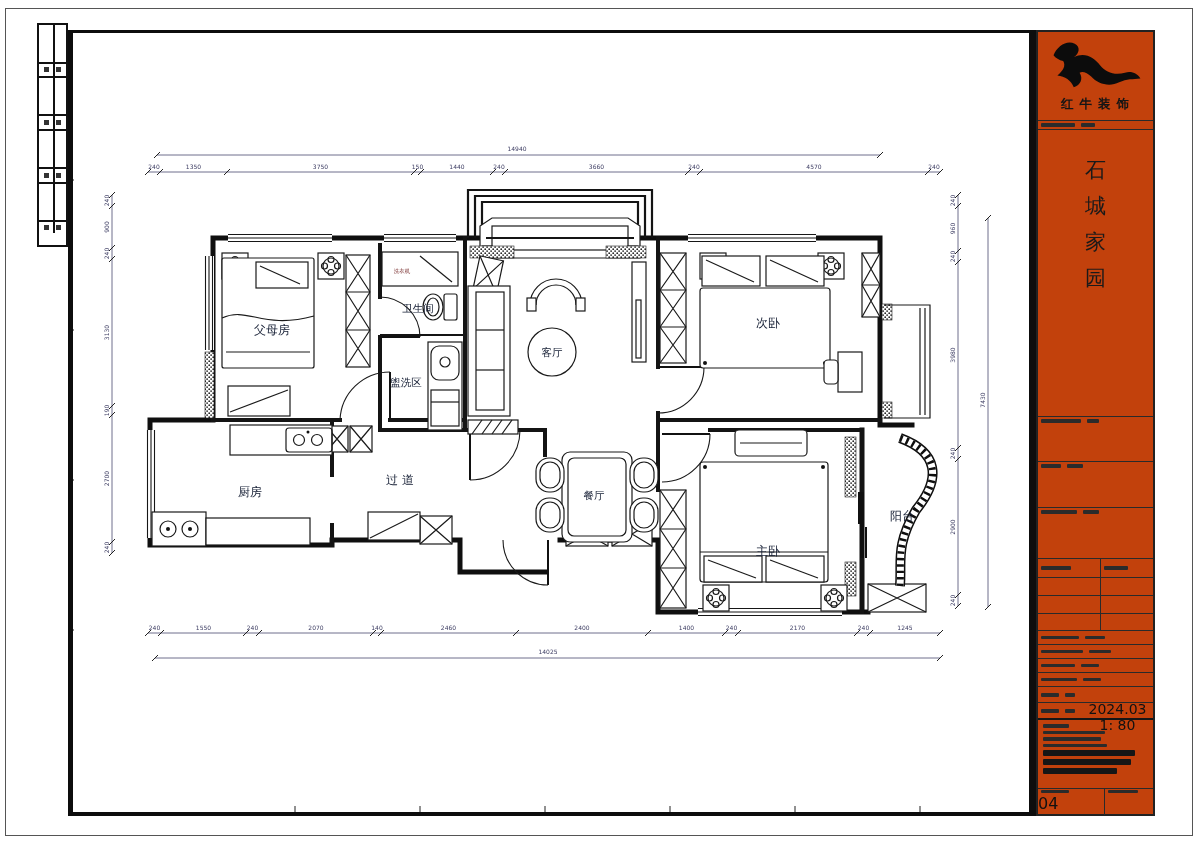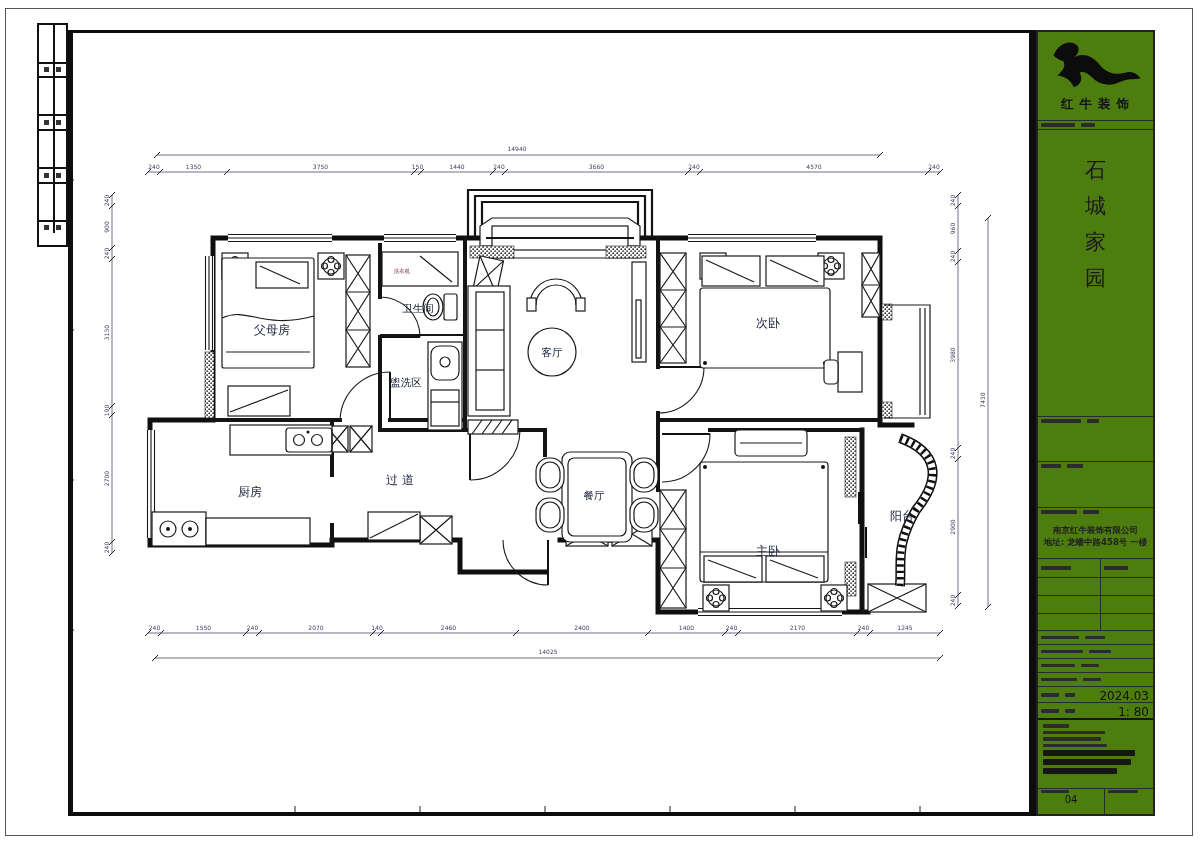--- a/index.html
+++ b/index.html
@@ -13,33 +13,33 @@
   #frame-top{left:68px;top:30px;width:968px;height:3px;background:#0d0d0d;}
   #frame-bottom{left:68px;top:812px;width:968px;height:4px;background:#0d0d0d;}
   #tb-sep{left:1029px;top:30px;width:7px;height:786px;background:#0d0d0d;}
   
   #rev-strip{left:37px;top:23px;width:31px;height:224px;border:2px solid #111;box-sizing:border-box;}
   .rev-row{position:relative;border-top:2px solid #111;box-sizing:border-box;}
   .rev-row:first-child{border-top:none;}
   .rev-row::after{content:"";position:absolute;left:50%;top:0;bottom:0;width:2px;background:#111;}
   .mk{position:absolute;top:50%;margin-top:-3px;width:5px;height:5px;background:#333;z-index:2;}
   
-  #titleblock{left:1036px;top:30px;width:119px;height:786px;border:2px solid #222;box-sizing:border-box;background:#4d7c0f;}
+  #titleblock{left:1036px;top:30px;width:119px;height:786px;border:2px solid #222;box-sizing:border-box;background:#c2410c;}
   .tb-sec{position:absolute;left:0;right:0;box-sizing:border-box;border-top:1px solid #2a2a2a;}
   .sm{display:block;height:3.5px;background:#2b2b2b;border-radius:1px;}
   .sm.th{height:6px;background:#161616;}
   .smrow{display:flex;gap:6px;align-items:center;padding:2px 3px;}
   #brand-text{font-size:12.5px;font-weight:bold;letter-spacing:6px;text-align:center;
               font-family:"DejaVu Serif",serif;color:#151515;padding-left:5px;}
   .vchar{font-size:21px;color:#1a1a1a;font-family:"DejaVu Serif",serif;text-align:center;line-height:36px;}
   #drawing-title{font-size:14.5px;letter-spacing:3px;text-align:center;color:#151515;
                  font-family:"DejaVu Serif",serif;padding-top:9px;}
   .co-line{font-size:8.5px;font-weight:bold;color:#222;text-align:center;line-height:12px;}
   .tb-cell{position:absolute;box-sizing:border-box;border-left:1px solid #2a2a2a;border-top:1px solid #2a2a2a;}
-  .val{font-size:12px;color:#111;text-align:right;}
+  .val{font-size:14px;color:#111;text-align:center;margin-top:12px;}
   
   text{font-family:"DejaVu Sans",sans-serif;}
   .rl{font-size:12px;fill:#141d33;}
   .rs{font-size:10.5px;fill:#141d33;}
   .tinytxt{font-size:5.5px;fill:#7a3030;}
   .dimtxt{font-size:6px;fill:#3c3c62;}
   .wall{stroke:#0f0f0f;stroke-width:5;fill:none;stroke-linecap:square;}
   .iwall{stroke:#141414;stroke-width:4;fill:none;stroke-linecap:square;}
   .mwall{stroke:#141414;stroke-width:2.2;fill:none;}
   .thin{stroke:#1a1a1a;stroke-width:1.2;fill:none;}
@@ -589,26 +589,20 @@
     <div class="tb-sec smrow" style="top:429px;height:9px">
       <span class="sm" style="width:20px"></span>
       <span class="sm" style="width:16px"></span>
     </div>
     <div class="tb-sec" style="top:438px;height:37px;border-top:none"></div>
 
     <div class="tb-sec smrow" style="top:475px;height:9px">
       <span class="sm" style="width:36px"></span>
       <span class="sm" style="width:16px"></span>
     </div>
-    <div class="tb-sec" style="top:484px;height:42px;border-top:none">
-      <div style="padding-top:8px">
-        <div class="co-line">南京红牛装饰有限公司</div>
-        <div class="co-line">地址: 龙蟠中路458号 一楼</div>
-      </div>
-    </div>
 
     <div class="tb-sec" style="top:526px;height:72px">
       <div class="tb-cell smrow" style="left:0;top:0;width:62px;height:18px;border-left:none;border-top:none">
           <span class="sm" style="width:30px"></span>
         </div>
       <div class="tb-cell smrow" style="left:62px;top:0;width:53px;height:18px;border-top:none">
           <span class="sm" style="width:24px"></span>
         </div>
       <div class="tb-cell" style="left:0;top:18px;width:62px;height:18px;border-left:none"></div>
       <div class="tb-cell" style="left:62px;top:18px;width:53px;height:18px"></div>
@@ -660,21 +654,21 @@
         <span class="sm th" style="width:88px"></span>
         <span class="sm th" style="width:74px"></span>
       </div>
     </div>
 
     <div class="tb-sec" style="top:756px;height:26px">
       <div class="tb-cell" style="left:0;top:0;width:66px;height:26px;border-left:none;border-top:none">
         <div class="smrow" style="padding:1px 3px">
             <span class="sm" style="width:28px;height:3px"></span>
           </div>
-        <div style="font-size:10px;color:#111;text-align:center">04</div>
+        <div style="font-size:16px;color:#111;">04</div>
       </div>
       <div class="tb-cell" style="left:66px;top:0;width:49px;height:26px;border-top:none">
         <div class="smrow" style="padding:1px 3px">
             <span class="sm" style="width:30px;height:3px"></span>
           </div>
       </div>
     </div>
 
   </div>
 </div>

